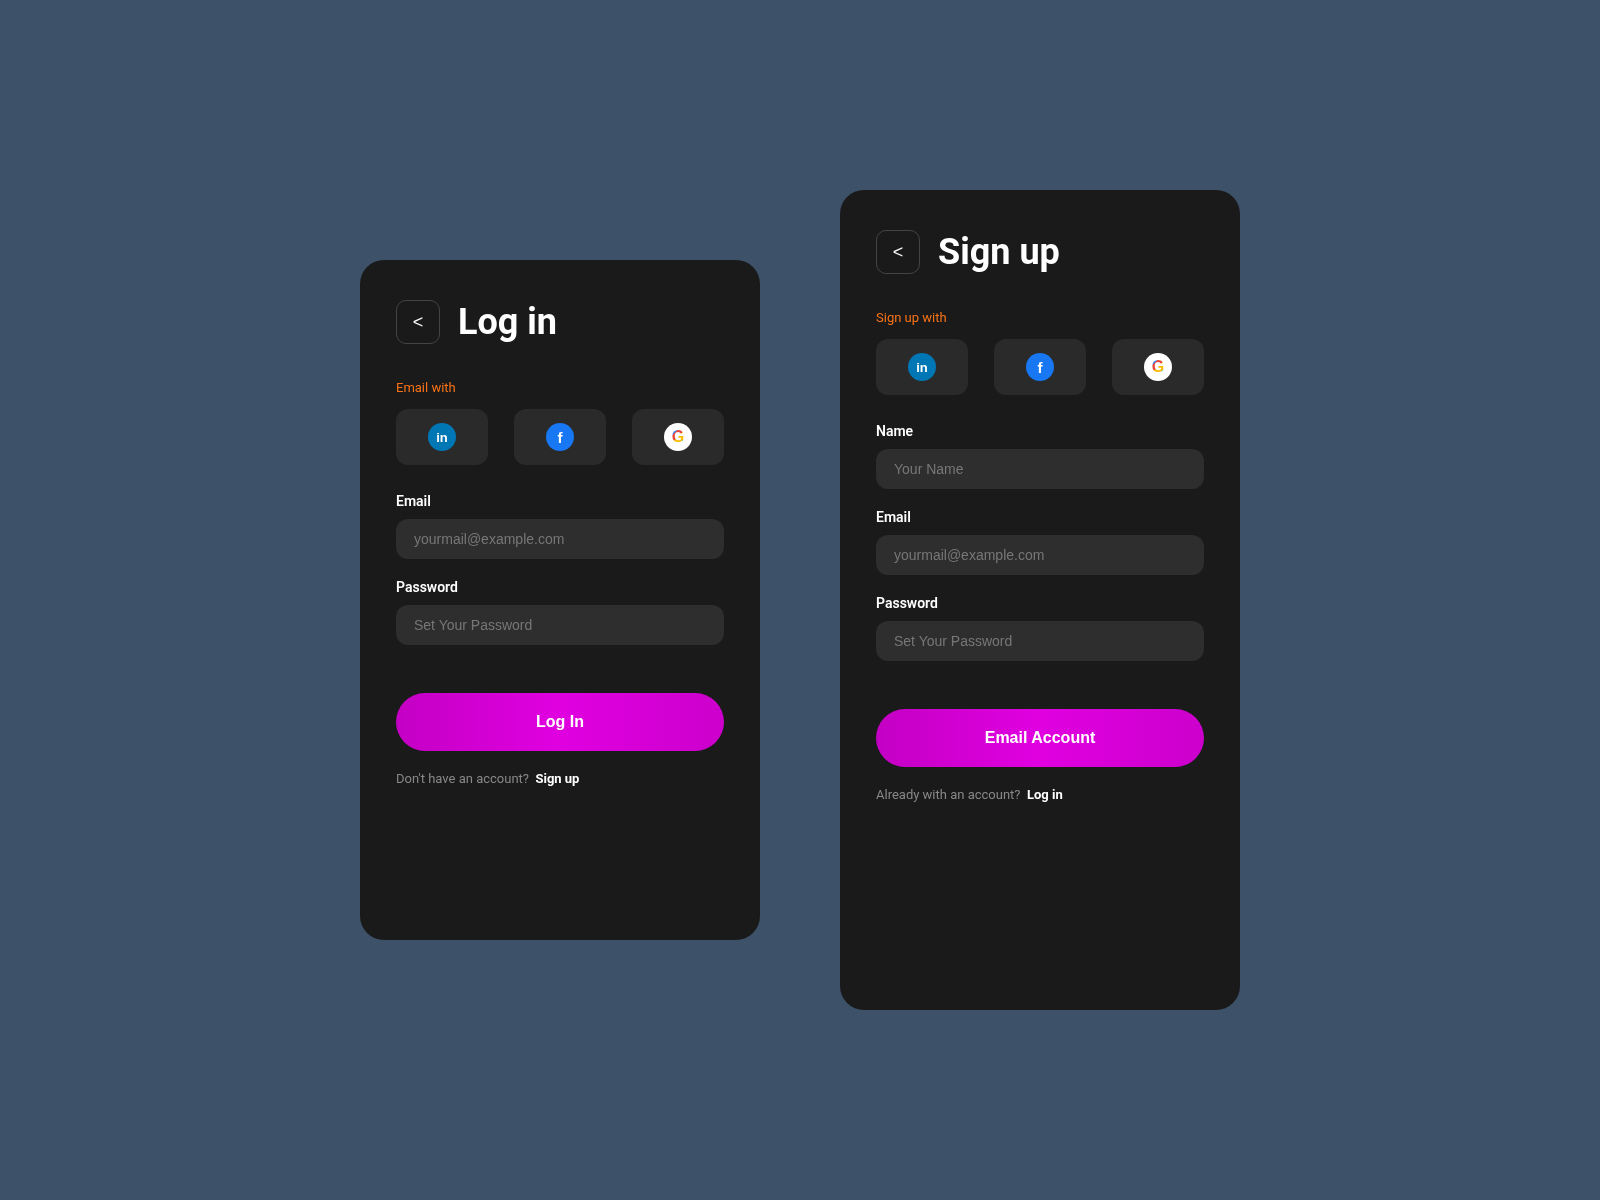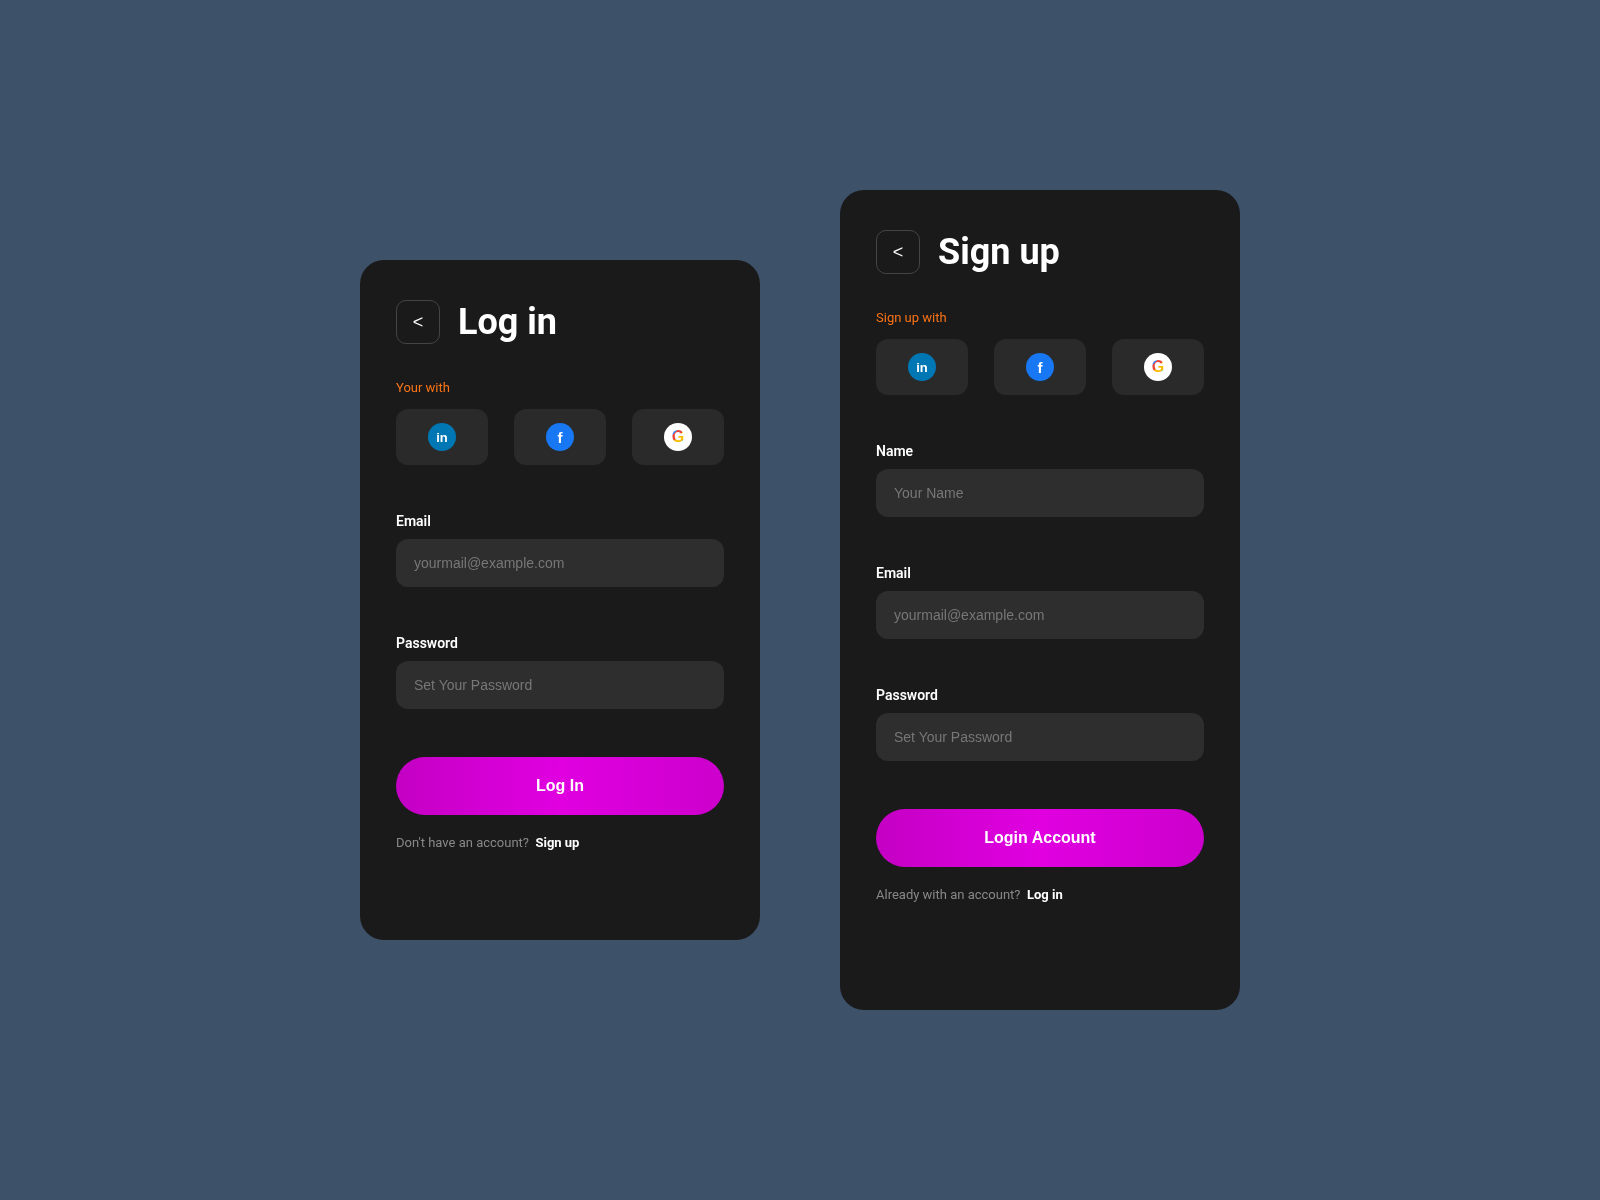--- a/index.html
+++ b/index.html
@@ -105,34 +105,33 @@
       font-size: 15px;
     }
 
     .google-icon {
       background: white;
       font-size: 15px;
     }
 
     .field-group {
       margin-bottom: 20px;
-      margin-top: 48px;
     }
 
     .field-label {
       font-size: 14px;
       font-weight: 600;
       color: #ffffff;
       margin-bottom: 10px;
       display: block;
     }
 
     .field-input {
       width: 100%;
-      height: 48px;
+      height: 40px;
       background: #2e2e2e;
       border: none;
       border-radius: 12px;
       padding: 0 18px;
       font-size: 14px;
       color: #888;
       outline: none;
     }
 
     .field-input::placeholder {
@@ -180,21 +179,21 @@
 <body>
 
 <div class="card login-card">
   <div class="card-header">
     <button class="back-btn">
       <span>&lt;</span>
     </button>
     <h1 class="card-title">Log in</h1>
   </div>
 
-  <p class="section-label">Your with</p>
+  <p class="section-label">Email with</p>
 
   <div class="social-buttons">
     <button class="social-btn">
       <div class="social-icon linkedin-icon">in</div>
     </button>
     <button class="social-btn">
       <div class="social-icon facebook-icon">f</div>
     </button>
     <button class="social-btn">
       <div class="social-icon google-icon">
@@ -253,19 +252,19 @@
   <div class="field-group">
     <label class="field-label">Email</label>
     <input class="field-input" type="email" placeholder="yourmail@example.com" style="">
   </div>
 
   <div class="field-group">
     <label class="field-label">Password</label>
     <input class="field-input" type="password" placeholder="Set Your Password" style="">
   </div>
 
-  <button class="primary-btn">Login Account</button>
+  <button class="primary-btn">Email Account</button>
 
   <p class="footer-text">
     <span>Already with an account?</span>
     &nbsp;<a class="footer-link">Log in</a>
   </p>
 </div>
 
 </body></html>

